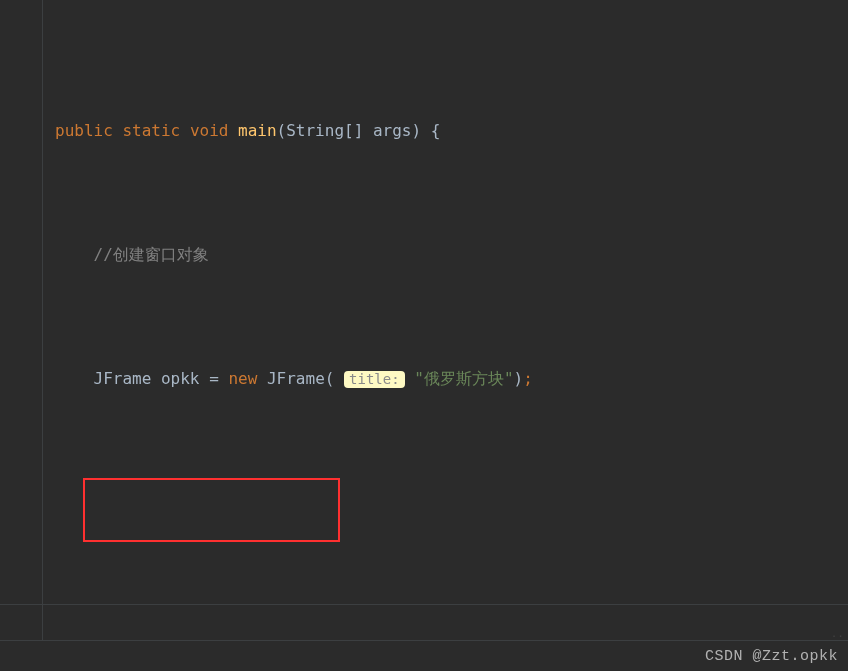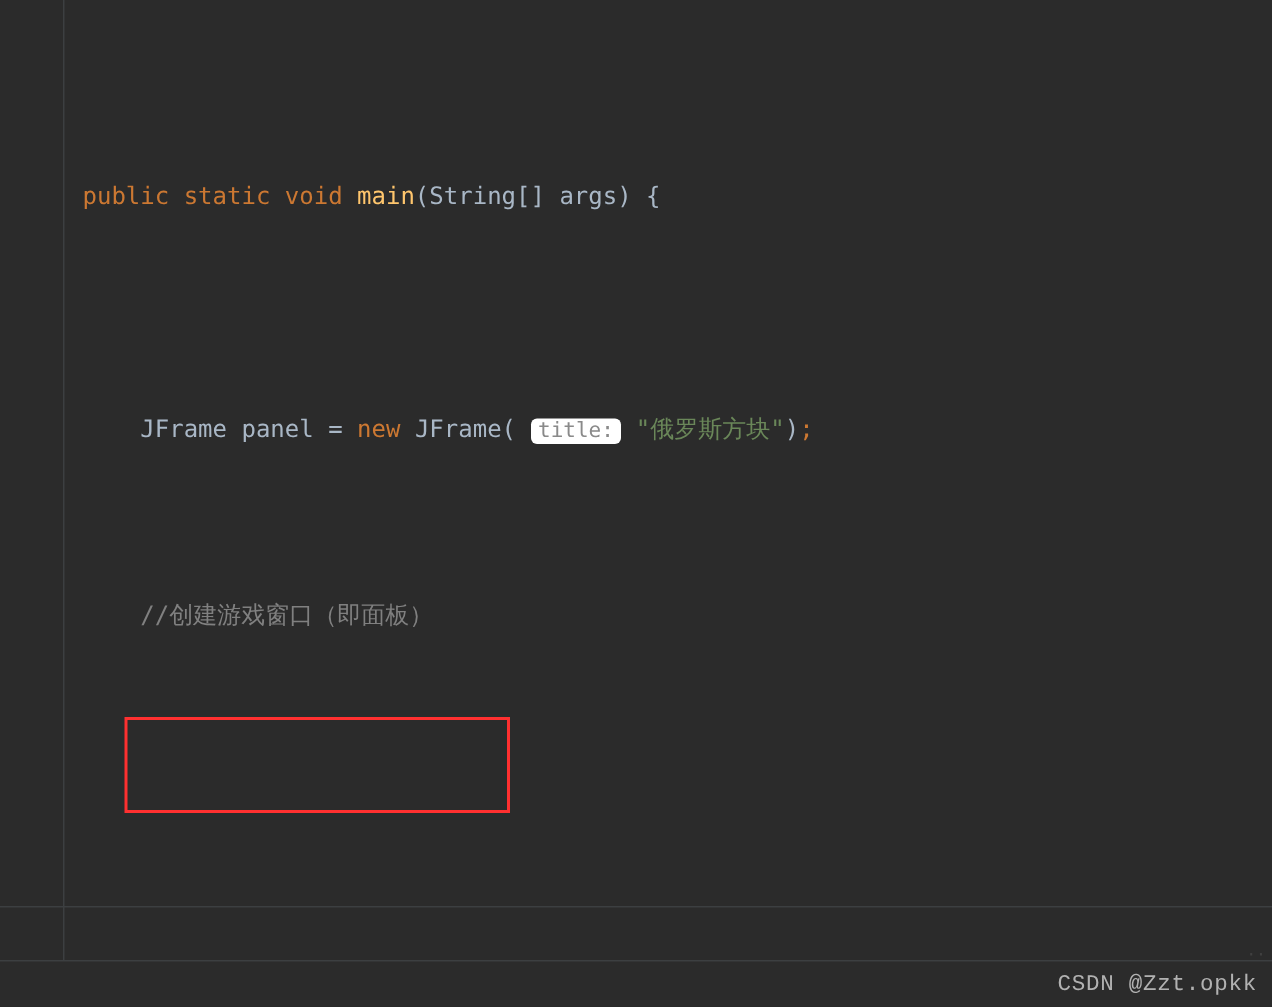--- a/index.html
+++ b/index.html
@@ -37,21 +37,21 @@
   }
   .line { height: 31px; }
   .kw      { color: #cc7832; }    
   .ident   { color: #a9b7c6; }    
   .method  { color: #ffc66d; }    
   .str     { color: #6a8759; }    
   .comment { color: #808080; }    
   .punct   { color: #a9b7c6; }
   .semic   { color: #cc7832; }
   .hint    {
-    background: #ffffff;
+    background: #fef9c3;
     color: #8a8a8a;
     border-radius: 4px;
     padding: 0 5px 1px 5px;
     font-size: 14px;
     font-style: normal;
   }
   .highlight-box {
     position: absolute;
     border: 2px solid #ff3030;
     pointer-events: none;
@@ -86,24 +86,24 @@
 <body>
 
 <div class="editor">
 
   <div class="gutter-line"></div>
 
   <div class="code">
 
     <div class="line"><span class="kw">public</span> <span class="kw">static</span> <span class="kw">void</span> <span class="method">main</span><span class="punct">(</span><span class="ident">String[]</span> <span class="ident">args</span><span class="punct">) {</span></div>
 
+    <div class="line">    <span class="comment">//创建窗口对象</span></div>
 
-    <div class="line">    <span class="ident">JFrame</span> <span class="ident">panel</span> <span class="punct">=</span> <span class="kw">new</span> <span class="ident">JFrame</span><span class="punct">(</span> <span class="hint">title:</span> <span class="str">"俄罗斯方块"</span><span class="punct">)</span><span class="semic">;</span></div>
+    <div class="line">    <span class="ident">JFrame</span> <span class="ident">opkk</span> <span class="punct">=</span> <span class="kw">new</span> <span class="ident">JFrame</span><span class="punct">(</span> <span class="hint">title:</span> <span class="str">"俄罗斯方块"</span><span class="punct">)</span><span class="semic">;</span></div>
 
-    <div class="line">    <span class="comment">//创建游戏窗口（即面板）</span></div>
 
 
     
 
     
 
     
 
     
 

